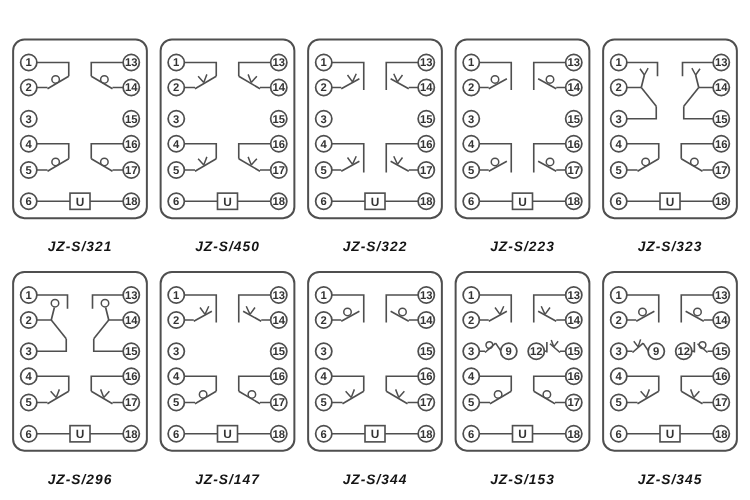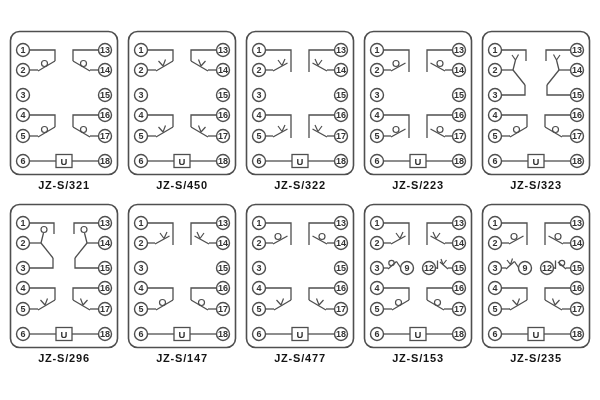--- a/index.html
+++ b/index.html
@@ -19,26 +19,27 @@
     margin-bottom:12px;
   }
   .panel{
     width:110px;
     display:flex;
     flex-direction:column;
     align-items:center;
   }
   .panel svg{display:block;}
   .panel-label{
-    margin-top:3px;
+    margin-top:16px;
     font-size:11px;
     font-weight:700;
     letter-spacing:0.8px;
     color:#141414;
     white-space:nowrap;
+    font-style:italic;
   }
 </style>
 </head>
 <body>
 
 <main class="sheet">
   <div class="row">
       <div class="panel">
         <svg width="110" height="146" viewBox="0 0 110 146">
           <rect x="1.5" y="1.5" width="107" height="143" rx="9" fill="none" stroke="#4f4f4f" stroke-width="1.6"></rect>
@@ -728,21 +729,21 @@
           </g>
           <g>
             <circle cx="96" cy="106" r="6.5" fill="#ffffff" stroke="#4f4f4f" stroke-width="1.4"></circle>
             <text x="96" y="109.2" text-anchor="middle" font-size="9" font-weight="600" fill="#333333">17</text>
           </g>
           <g>
             <circle cx="96" cy="131" r="6.5" fill="#ffffff" stroke="#4f4f4f" stroke-width="1.4"></circle>
             <text x="96" y="134.2" text-anchor="middle" font-size="9" font-weight="600" fill="#333333">18</text>
           </g>
         </svg>
-        <div class="panel-label">JZ-S/477</div>
+        <div class="panel-label">JZ-S/344</div>
       </div>
       <div class="panel">
         <svg width="110" height="146" viewBox="0 0 110 146">
           <rect x="1.5" y="1.5" width="107" height="143" rx="9" fill="none" stroke="#4f4f4f" stroke-width="1.6"></rect>
           <g>
             <path d="M20.5 20 H46 V42" fill="none" stroke="#4f4f4f" stroke-width="1.3"></path>
             <path d="M20.5 40 H28" fill="none" stroke="#4f4f4f" stroke-width="1.3"></path>
             <path d="M28 41 L42.5 33" fill="none" stroke="#4f4f4f" stroke-width="1.3"></path>
             <path d="M37 35.5 L33 30 M37 35.5 L40 29" fill="none" stroke="#4f4f4f" stroke-width="1.2"></path>
           </g>
@@ -946,16 +947,16 @@
           </g>
           <g>
             <circle cx="44" cy="65" r="6.5" fill="#ffffff" stroke="#4f4f4f" stroke-width="1.4"></circle>
             <text x="44" y="68.2" text-anchor="middle" font-size="9" font-weight="600" fill="#333333">9</text>
           </g>
           <g>
             <circle cx="66" cy="65" r="6.5" fill="#ffffff" stroke="#4f4f4f" stroke-width="1.4"></circle>
             <text x="66" y="68.2" text-anchor="middle" font-size="9" font-weight="600" fill="#333333">12</text>
           </g>
         </svg>
-        <div class="panel-label">JZ-S/235</div>
+        <div class="panel-label">JZ-S/345</div>
       </div>
     </div>
 </main>
 
 </body></html>

